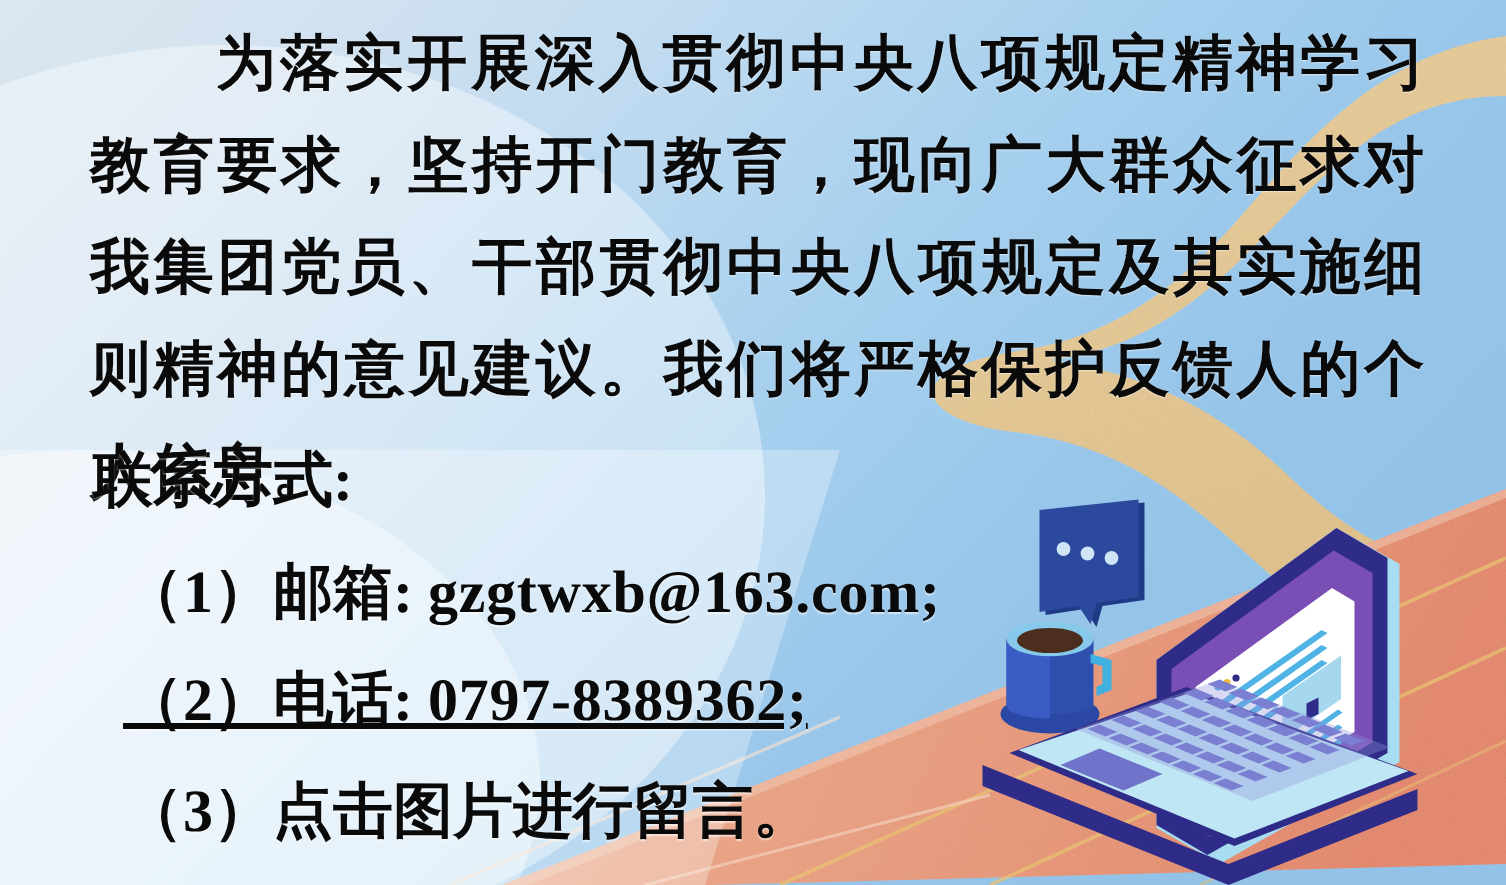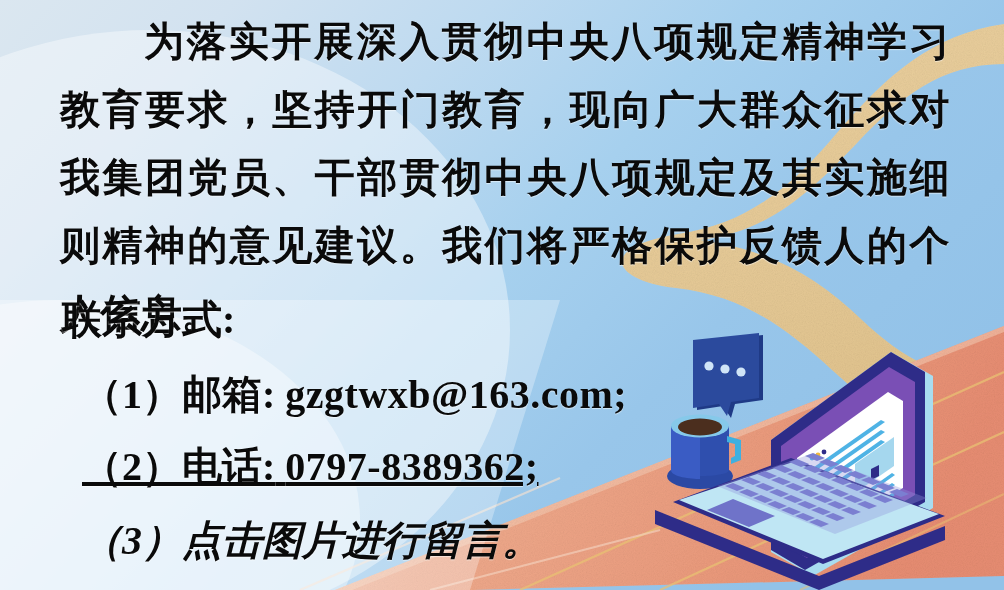--- a/index.html
+++ b/index.html
@@ -68,21 +68,21 @@
     left: 82px;
     font-size: 40px;
     font-weight: bold;
     line-height: 1;
     color: #0a0a0a;
     white-space: nowrap;
     text-shadow: 0 1px 1px rgba(255,255,255,0.55);
   }
   .ci-0 { top: 375px; }
   .ci-1 { top: 447px; text-decoration: underline; }
-  .ci-2 { top: 521px; font-style: italic; }
+  .ci-2 { top: 521px; }
 
   .ci-num { font-family: "Liberation Serif", "DejaVu Serif", serif; }
   .ci-label { }
   .ci-value { font-family: "Liberation Serif", "DejaVu Serif", serif; letter-spacing: 0.5px; }
 
   
   .illustration {
     position: absolute;
     left: 645px;
     top: 330px;

